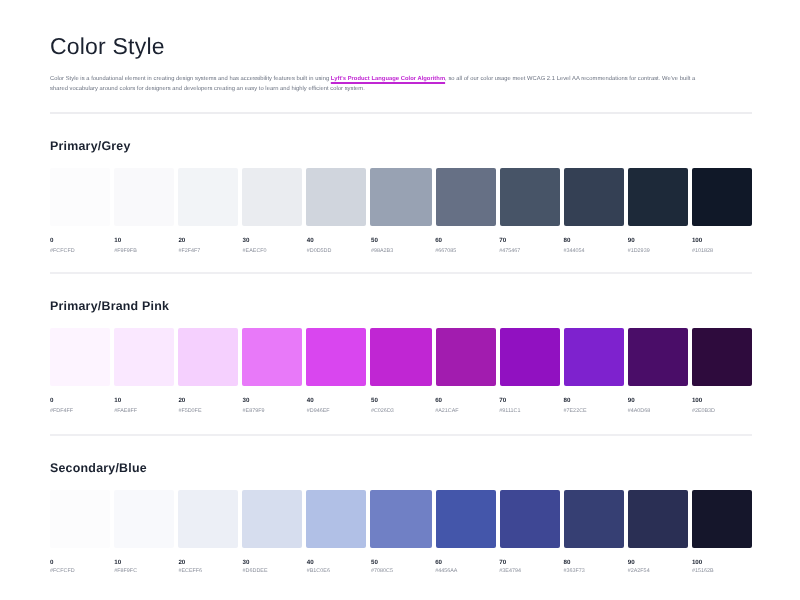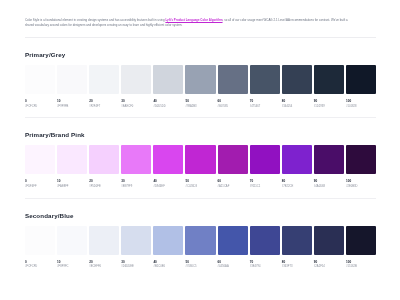--- a/index.html
+++ b/index.html
@@ -114,20 +114,21 @@
     margin-top: 9px;
     width: 351px;
   }
 </style>
 </head>
 <body>
 
 <div class="page">
 
   <div class="header">
+    <h1 class="page-title">Color Style</h1>
 
     <p class="intro">
       <span>Color Style is a foundational element in creating design systems and has accessibility features built in using</span>
       <span class="link">Lyft's Product Language Color Algorithm</span><span>, so all of our color usage meet WCAG 2.1 Level AA recommendations for contrast. We've built a shared vocabulary around colors for designers and developers creating an easy to learn and highly efficient color system.</span>
     </p>
 
     <hr class="header-rule">
   </div>
 
   <div class="section">

